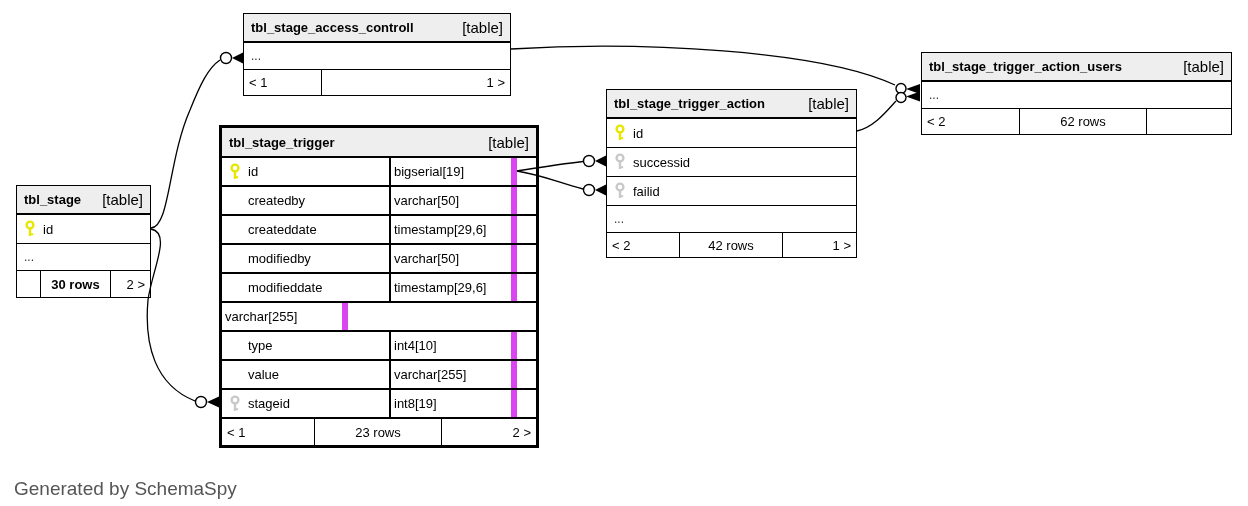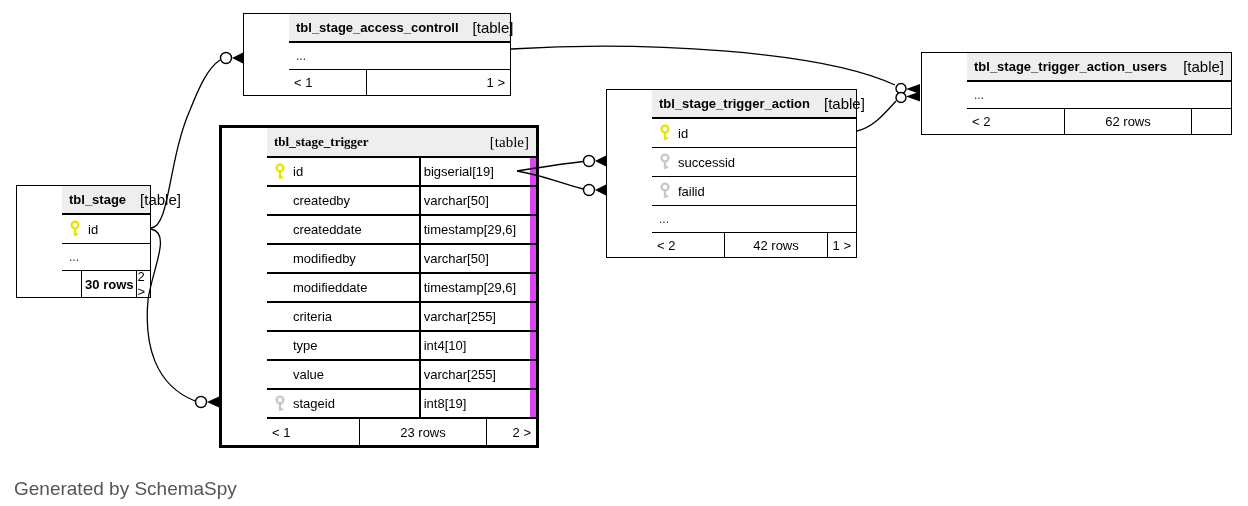--- a/index.html
+++ b/index.html
@@ -2,21 +2,21 @@
 <html><head>
 <meta charset="utf-8">
 <style>
   html,body { margin:0; padding:0; background:#fff; }
   #canvas {
     position:relative; width:1248px; height:506px; background:#ffffff;
     font-family:"Liberation Sans", sans-serif; color:#000; overflow:hidden;
   }
   svg.edges { position:absolute; left:0; top:0; pointer-events:none; z-index:5; }
 
-  .tbl { position:absolute; background:#fff; border:1px solid #000; box-sizing:border-box; z-index:2;padding-left:45px; }
+  .tbl { position:absolute; background:#fff; border:1px solid #000; box-sizing:border-box; z-index:2; }
   .tbl.focus { border:3px solid #000; }
   .tbl-header {
     display:flex; justify-content:space-between; align-items:center;
     background:#eeeeee; border-bottom:2px solid #000; padding:0 7px; height:27px;
   }
   .tbl-title { font-weight:bold; font-size:13px; white-space:nowrap; }
   .tbl-tag { font-size:15px; white-space:nowrap; padding-left:14px; }
 
   .row { display:flex; align-items:center; height:29px; border-bottom:1px solid #000; box-sizing:border-box; font-size:13px; }
   .keyslot { width:26px; display:flex; justify-content:center; align-items:center; flex:0 0 26px; }
@@ -38,21 +38,21 @@
   #t-users .pager { height:25px; }
   #t-users .p-first { width:98px; } #t-users .p-rows { width:127px; }
 
   
   #t-action { left:606px; top:89px; width:251px; }
   #t-action .pager { height:24px; }
   #t-action .p-first { width:73px; } #t-action .p-rows { width:103px; }
 
   
   #t-trigger { left:219px; top:125px; width:320px; }
-  #t-trigger .tbl-header { height:28px;font-family:Liberation Serif, serif; }
+  #t-trigger .tbl-header { height:28px; }
   #t-trigger .trow { display:flex; height:29px; border-bottom:2px solid #000; box-sizing:border-box; font-size:13px; }
   #t-trigger .trow:last-of-type { border-bottom:1px solid #000; }
   #t-trigger .c-name { width:169px; border-right:2px solid #000; display:flex; align-items:center; box-sizing:border-box; }
   #t-trigger .c-type { width:126px; border-right:6px solid #d946ef; display:flex; align-items:center; padding-left:3px; box-sizing:border-box; }
   #t-trigger .c-pad  { flex:1; }
   #t-trigger .pager { height:26px; }
   #t-trigger .p-first { width:93px; } #t-trigger .p-rows { width:127px; }
 
   
   #t-stage { left:16px; top:185px; width:135px; }
@@ -208,24 +208,20 @@
     </div>
     <div class="trow">
       <div class="c-name">
           <span class="keyslot"></span>
           <span>modifieddate</span>
         </div>
       <div class="c-type">timestamp[29,6]</div>
       <div class="c-pad"></div>
     </div>
     <div class="trow">
-      <div class="c-name">
-          <span class="keyslot"></span>
-          <span>criteria</span>
-        </div>
       <div class="c-type">varchar[255]</div>
       <div class="c-pad"></div>
     </div>
     <div class="trow">
       <div class="c-name">
           <span class="keyslot"></span>
           <span>type</span>
         </div>
       <div class="c-type">int4[10]</div>
       <div class="c-pad"></div>

